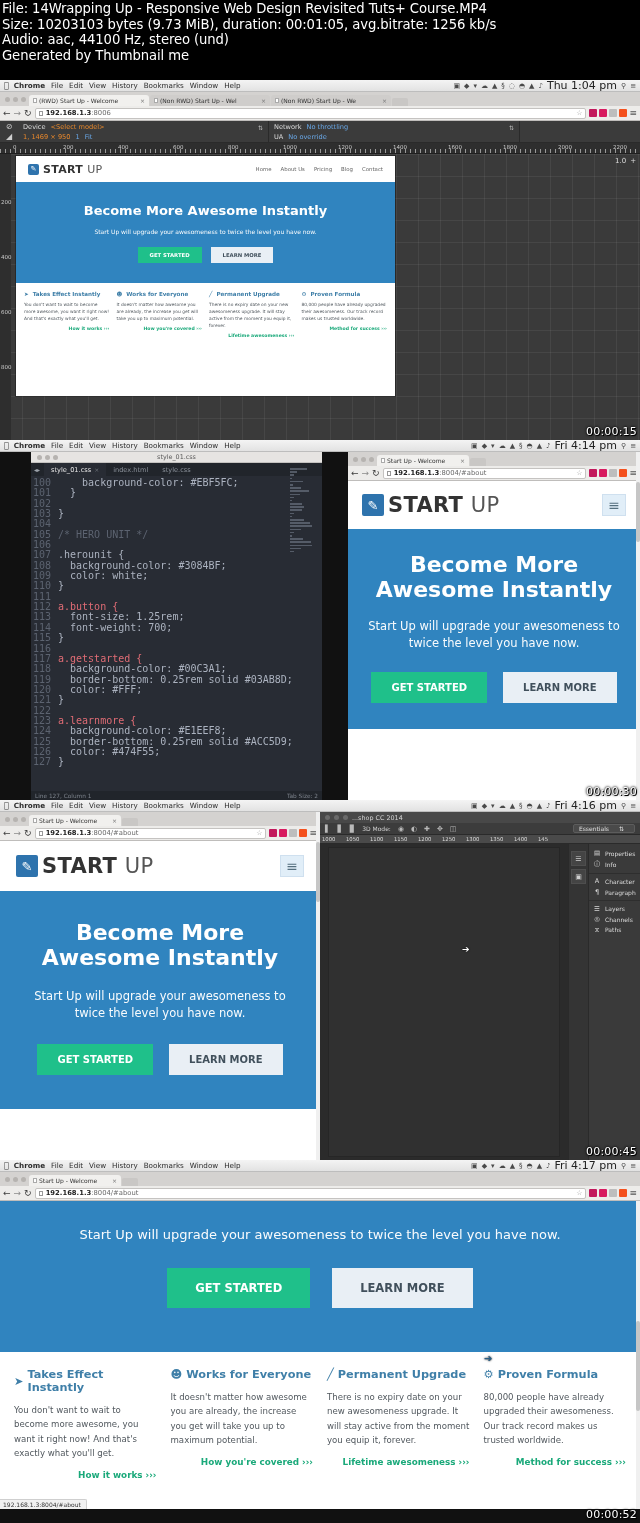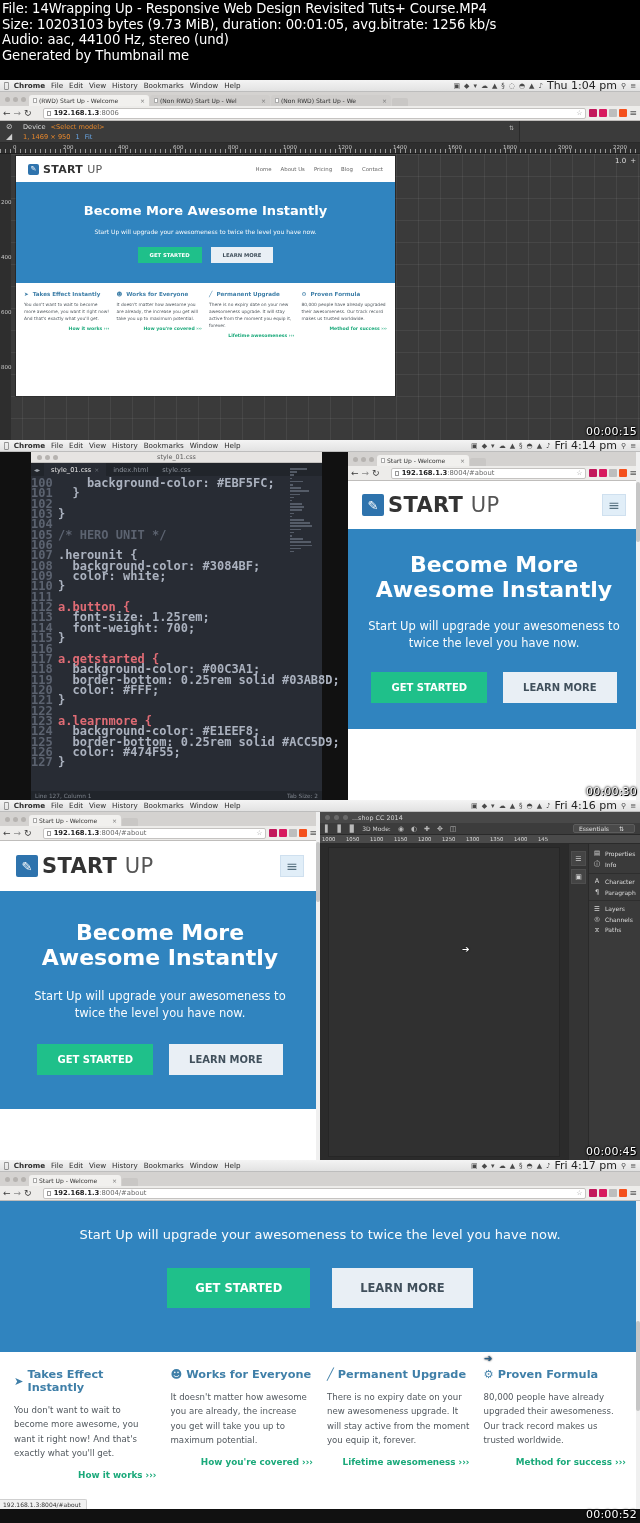--- a/index.html
+++ b/index.html
@@ -52,21 +52,21 @@
   .tab .fav { width:4px;height:5px;background:#fff;border:1px solid #aaa; flex:none;}
   .tab .tlabel { font-size:6px; color:#333; white-space:nowrap; overflow:hidden; text-overflow:ellipsis; }
   .tab .tx { font-size:6px; color:#777; margin-left:auto; }
   .tabstrip .newtab { width:16px;height:8px;background:#c9c7c5;border-radius:2px 2px 0 0; align-self:flex-end;}
 
   .urlbar { height:15px; background:#edecea; border-bottom:1px solid #bfbdbb;
             display:flex; align-items:center; padding:0 3px; gap:3px; }
   .navbtn { font-size:9px; color:#8b8b8b; }
   .navbtn.on { color:#3d3d3d; }
   .omnibox { flex:1; height:11px; background:#fff; border:1px solid #c5c3c1; border-radius:2px;
-             display:flex; align-items:center; padding:0 3px; gap:3px;margin-left:8px; }
+             display:flex; align-items:center; padding:0 3px; gap:3px; }
   .omnibox .pageicon { width:4px;height:5px;border:1px solid #999; background:#fff; flex:none;}
   .omnibox .urltext { font-size:6.8px; color:#222; white-space:nowrap; }
   .omnibox .urltext .dim { color:#6a6a6a; }
   .omnibox .ostar { margin-left:auto; font-size:7px; color:#9a9a9a; }
   .extrow { display:flex; align-items:center; gap:2px; }
   .ext { width:8px;height:8px;border-radius:1px; }
   .ext.red { background:#c2185b; } .ext.red2{background:#d81b60;}
   .ext.orange { background:#f4511e; }
   .ext.grey { background:#bdbdbd; }
   .hamb { font-size:9px; color:#555; }
@@ -125,22 +125,22 @@
   .ed-title { height:11px; background:#e6e4e2; border-bottom:1px solid #c4c2c0;
               display:flex; align-items:center; justify-content:center; gap:3px; }
   .ed-title .tl { width:5px;height:5px;border-radius:50%;background:#b6b3b0; }
   .ed-title .tname { font-size:6.4px; color:#585858; }
   .ed-tabs { height:13px; background:#21252b; display:flex; align-items:center; padding-left:3px; gap:0; }
   .ed-tabs .arrows { font-size:6px; color:#9aa0a8; margin-right:4px; }
   .ed-tab { padding:0 7px; height:13px; display:flex; align-items:center; gap:3px;
             font-size:6.6px; color:#8b919a; }
   .ed-tab.active { background:#282c34; color:#e6e6e6; }
   .ed-tab .x { font-size:6px; color:#6a7078; }
-  .code { padding:2px 0 0 0; font-family:"DejaVu Sans Mono","Liberation Mono",monospace; font-size:12px;
-          line-height:10.35px; color:#abb2bf;font-weight:bold; }
+  .code { padding:2px 0 0 0; font-family:"DejaVu Sans Mono","Liberation Mono",monospace; font-size:10px;
+          line-height:10.35px; color:#abb2bf; }
   .cl { display:flex; white-space:pre; }
   .cl .ln { width:27px; text-align:right; padding-right:7px; color:#5c6370; flex:none; }
   .tk-sel { color:#e06c75; } .tk-com { color:#5c6370; }
   .tk-plain { color:#abb2bf; }
   .ed-status { position:absolute; left:0; right:0; bottom:0; height:9px; background:#21252b;
                display:flex; align-items:center; padding:0 4px; }
   .ed-status span { font-size:5.8px; color:#7d838c; }
   .minimap { position:absolute; right:8px; top:16px; width:24px; bottom:12px; opacity:.55; }
   .minimap i { display:block; height:1.6px; margin-bottom:1.6px; background:#7b8494; }
 
@@ -270,20 +270,31 @@
         <div class="devcol">
           <div class="devrow">
             <span class="lbl">Device</span>
             <span class="val or">&lt;Select model&gt;</span>
             <span class="arr">⇅</span>
           </div>
           <div class="devrow">
             <span class="val or">1, 1469 × 950</span>
             <span class="val">1</span>
             <span class="val">Fit</span>
+          </div>
+        </div>
+        <div class="devcol">
+          <div class="devrow">
+            <span class="lbl">Network</span>
+            <span class="val">No throttling</span>
+            <span class="arr">⇅</span>
+          </div>
+          <div class="devrow">
+            <span class="lbl">UA</span>
+            <span class="val">No override</span>
           </div>
         </div>
         <div class="devcol" style="max-width:120px;border-right:none"></div>
       </div>
     </div>
 
     <div class="ruler">
       <span class="tick" style="left:13px">0</span>
       <span class="tick" style="left:63px">200</span>
       <span class="tick" style="left:118px">400</span>

